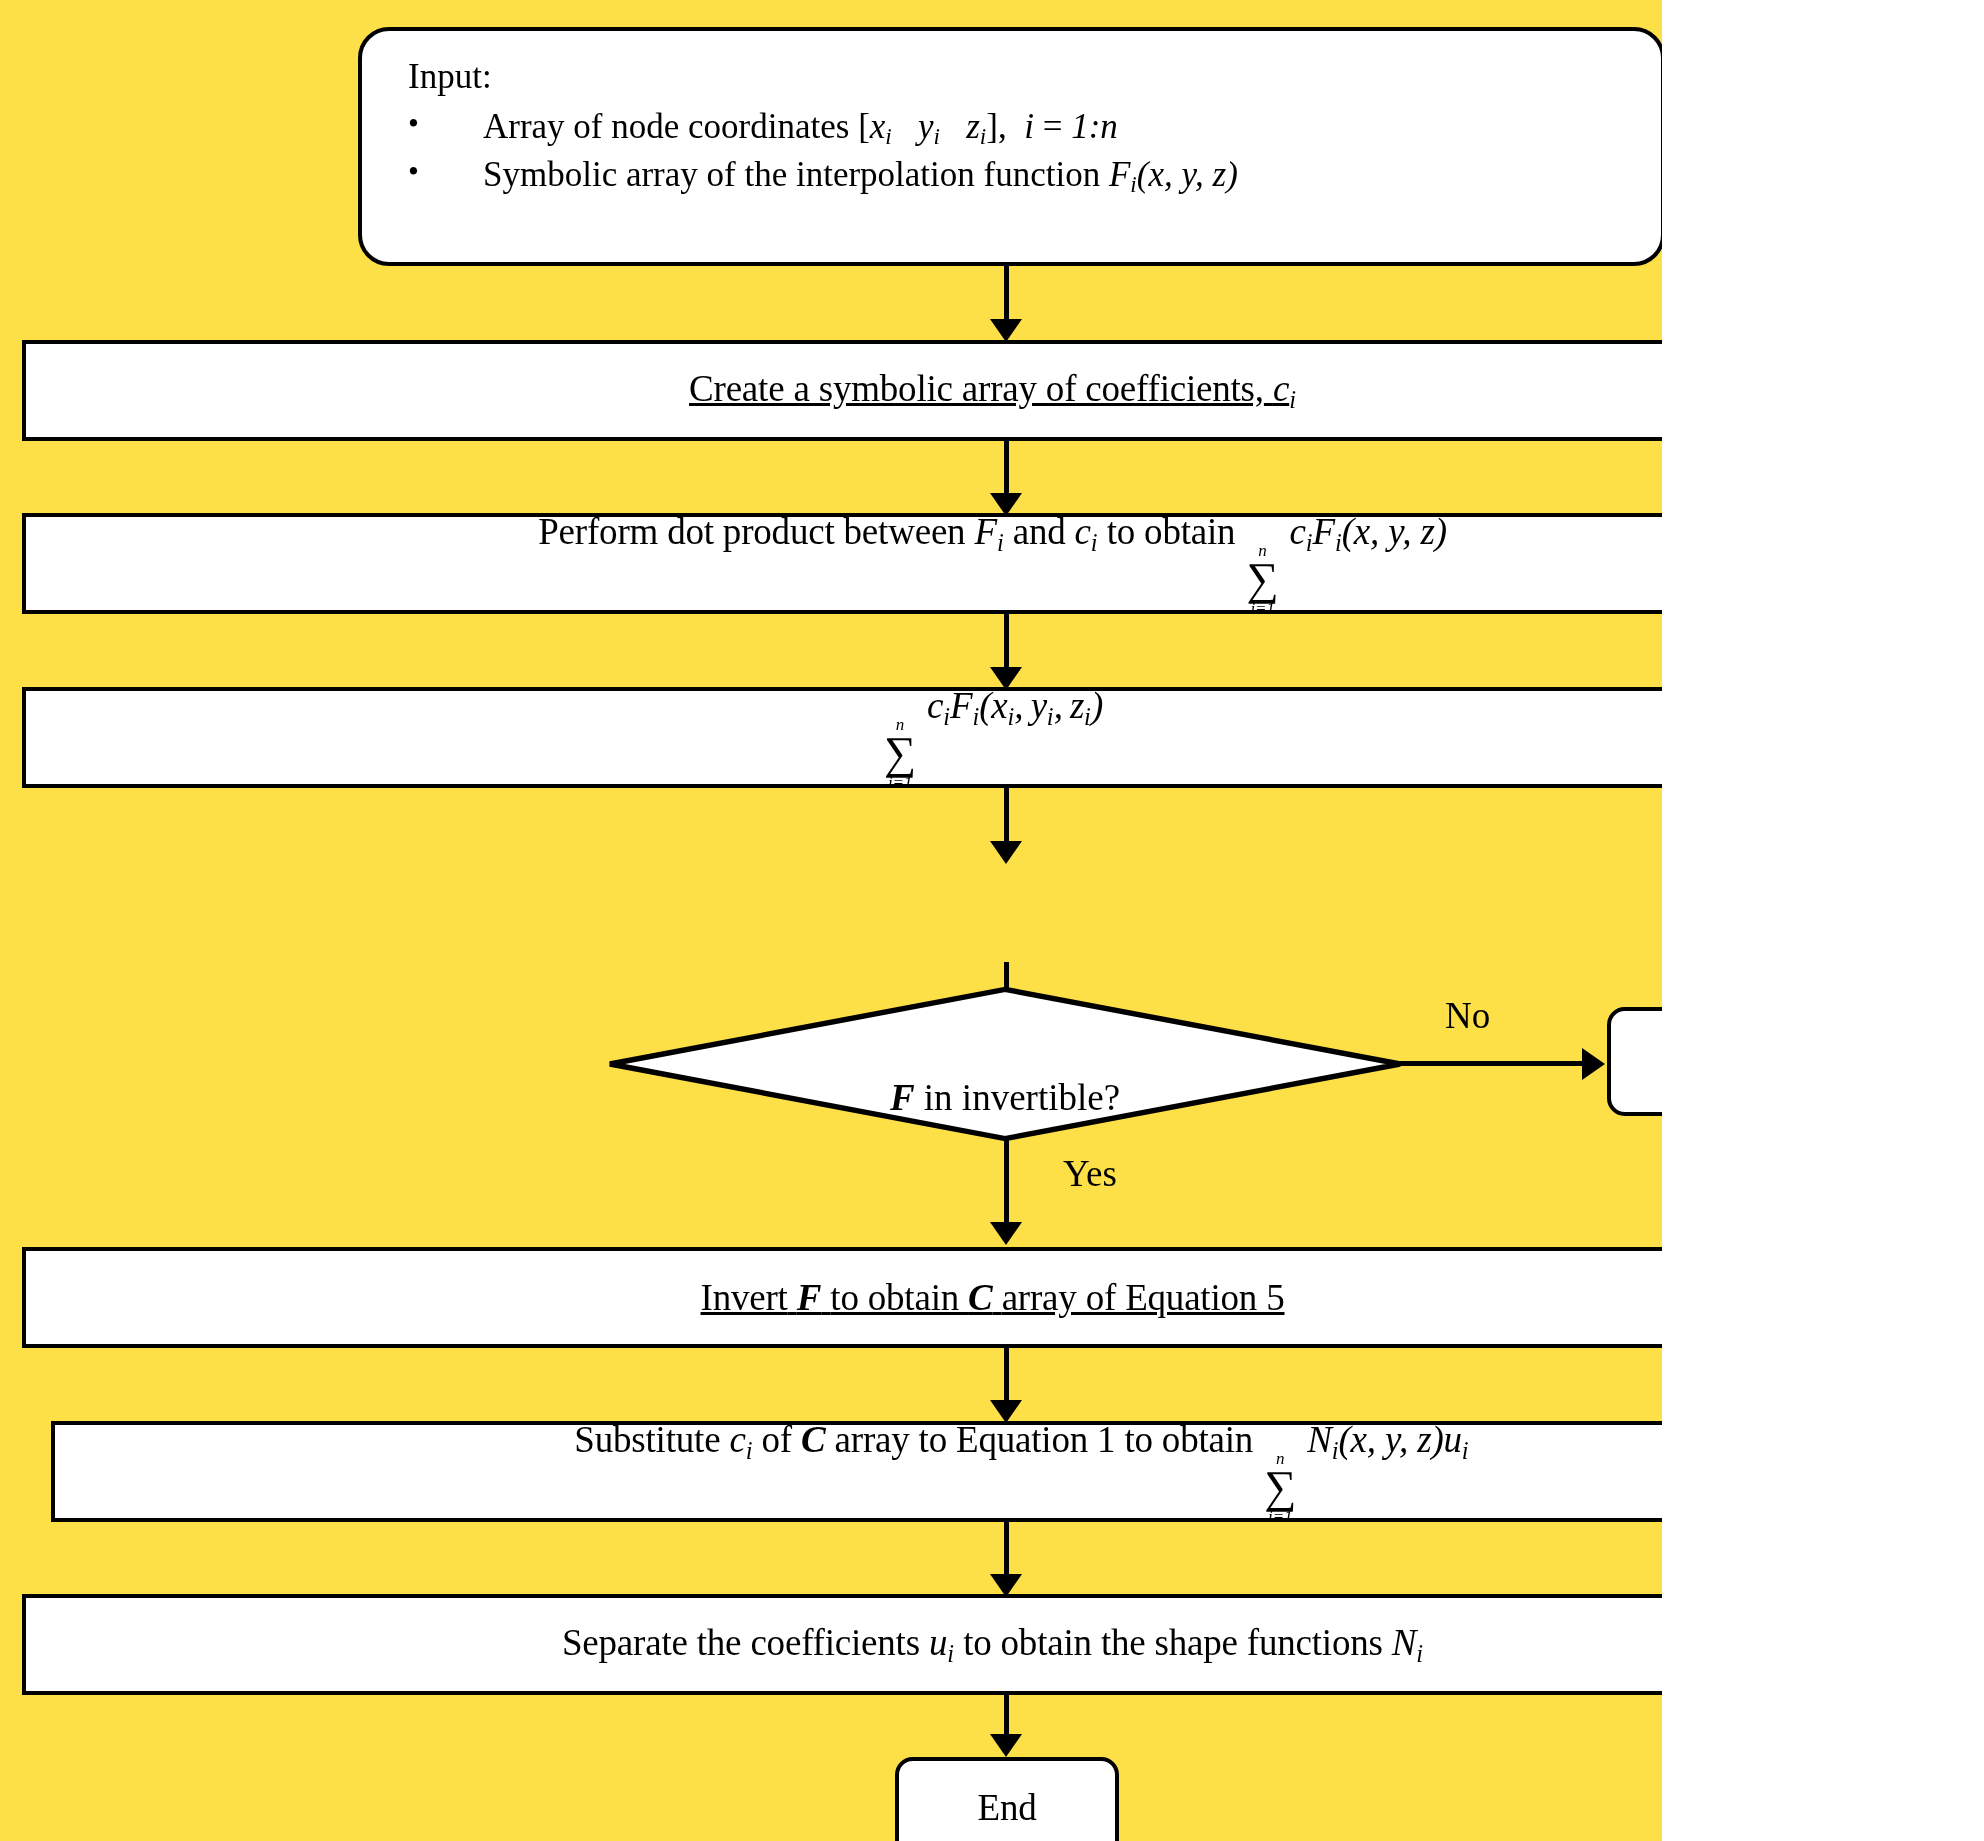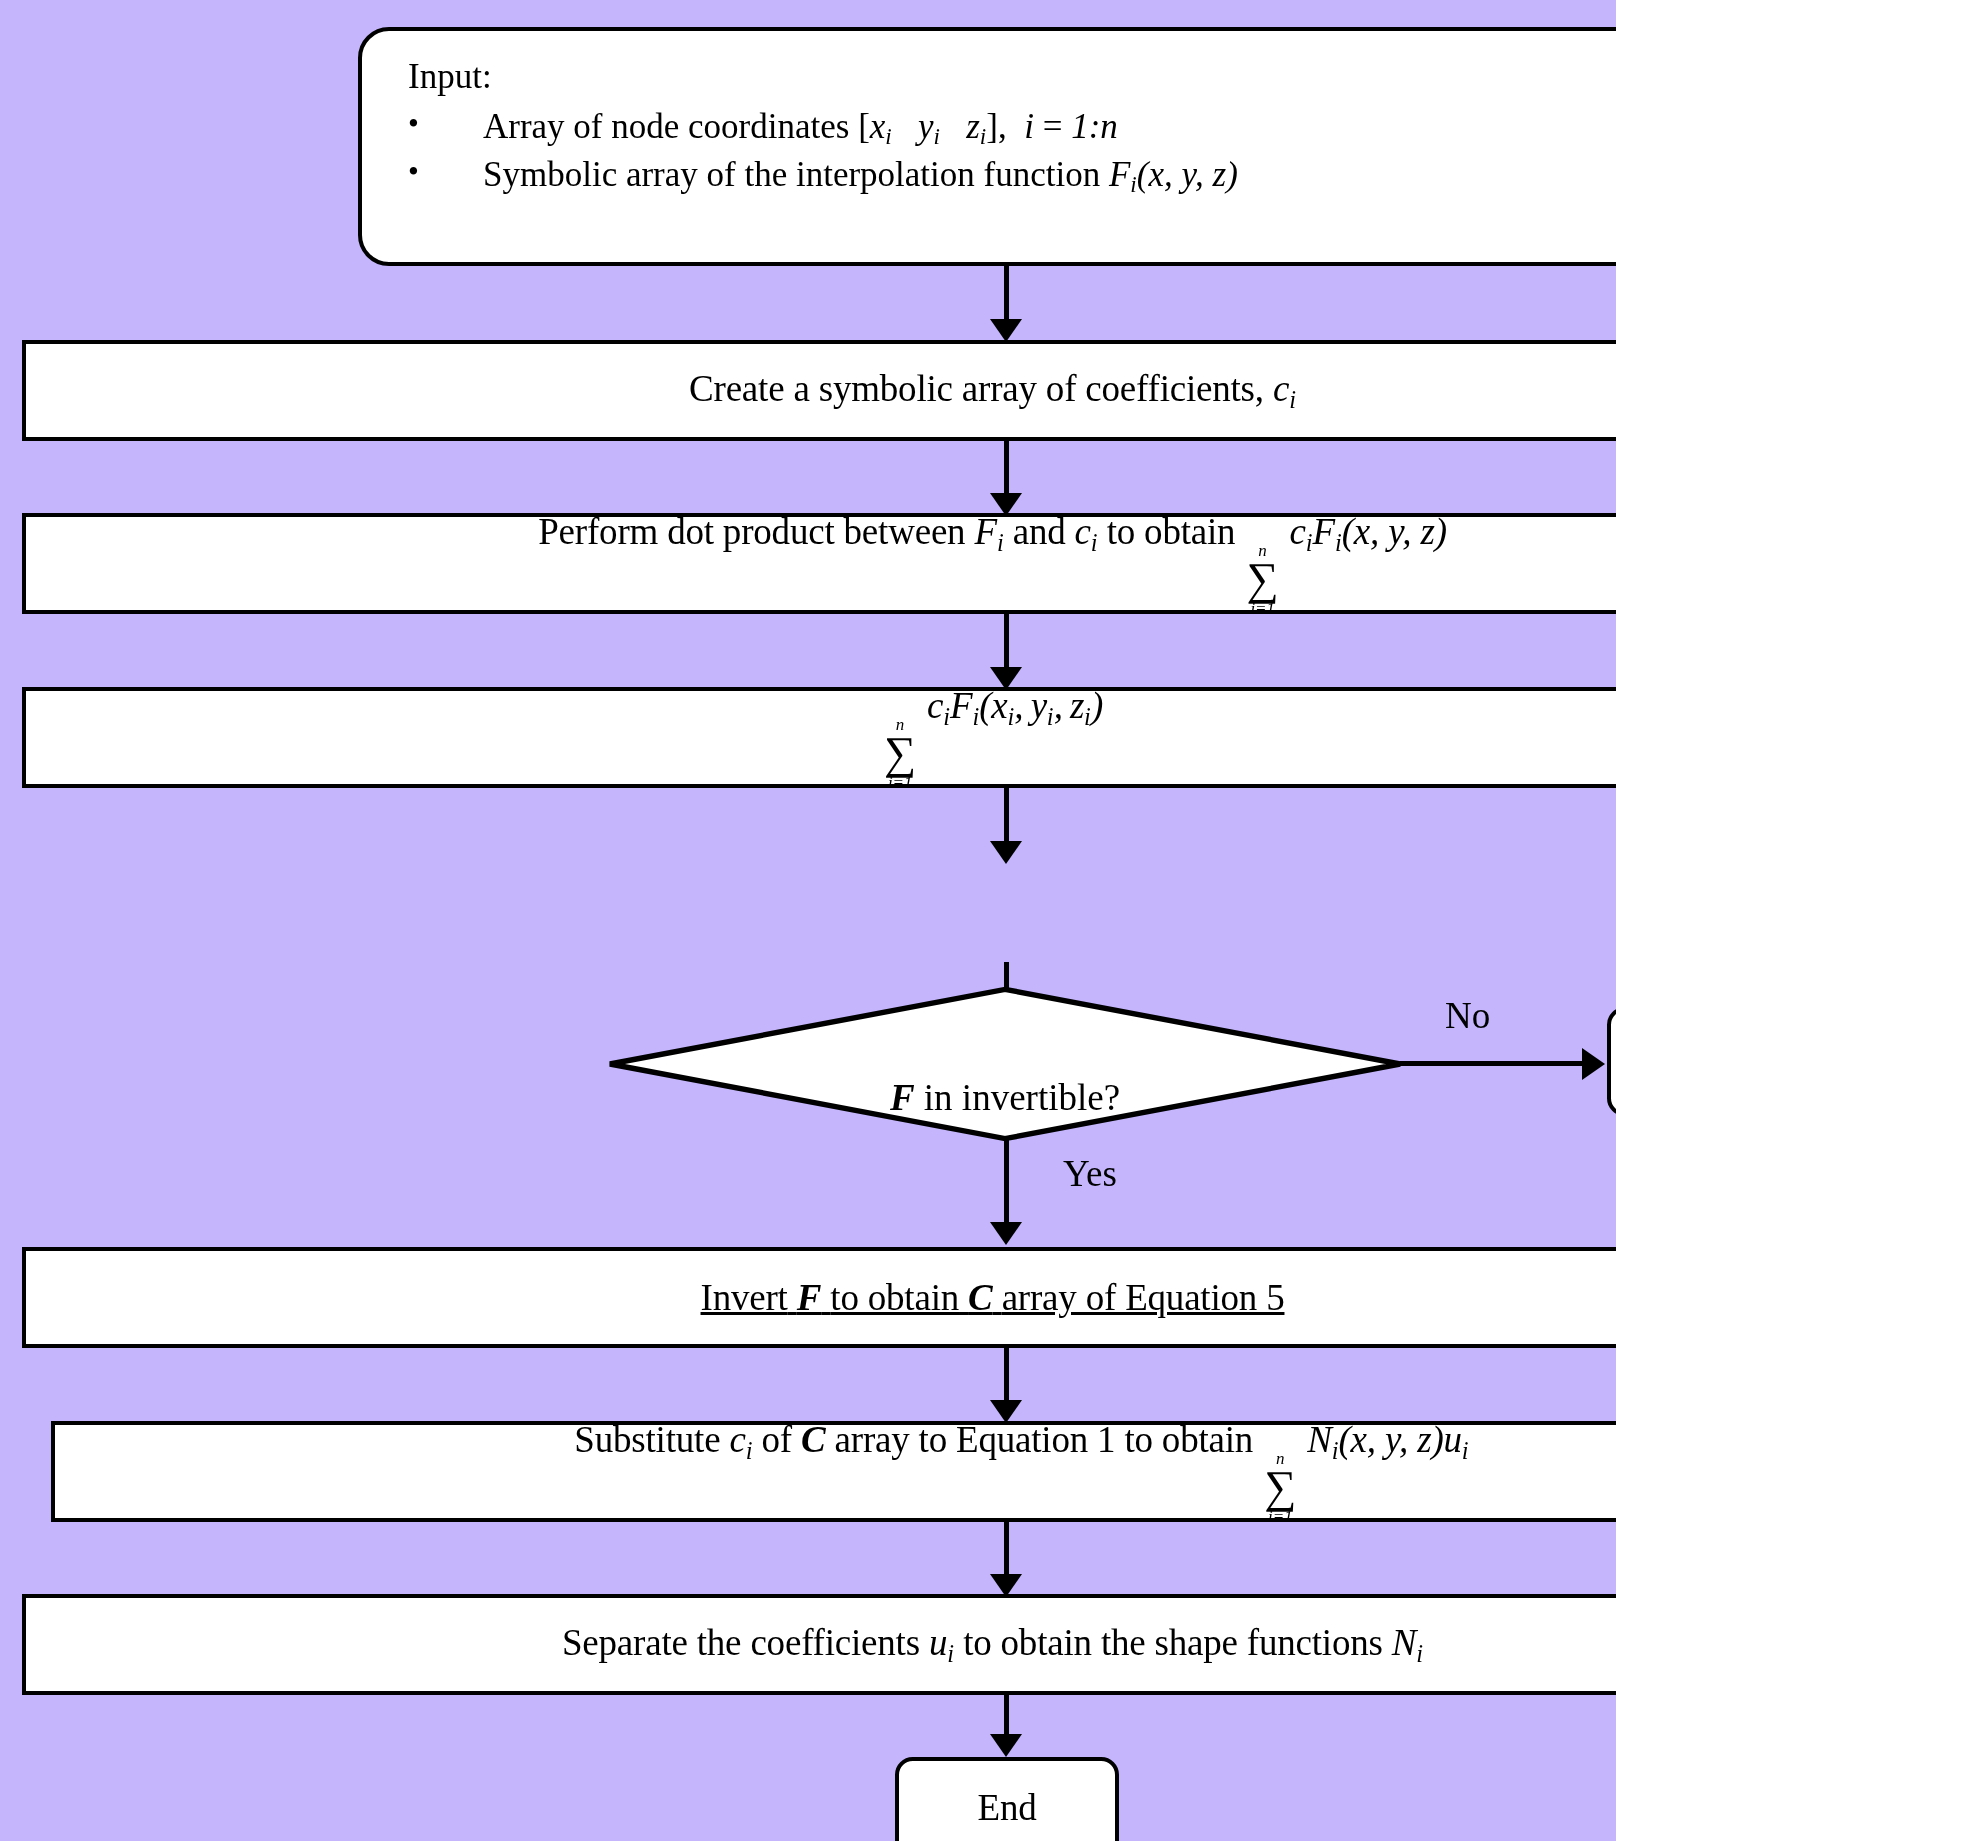--- a/index.html
+++ b/index.html
@@ -9,22 +9,23 @@
     background: #ffffff;
   }
   body {
     font-family: "Liberation Serif", "DejaVu Serif", serif;
     color: #000000;
   }
   #canvas {
     position: relative;
     width: 1616px;
     height: 1842px;
-    background: #c4b5fd;
+    background: #fde047;
     overflow: hidden;
+    padding-left: 46px;
   }
 
   
   .rect-box {
     position: absolute;
     box-sizing: border-box;
     border: 4.8px solid #000000;
     background: #ffffff;
     display: flex;
     align-items: center;
@@ -167,21 +168,21 @@
       <div class="bullet-row">
         <span class="bullet-dot">•</span>
         <span class="bullet-text"><span>Symbolic array of the interpolation function</span> <span class="mi">F</span><span class="sub">i</span><span class="mi">(x, y, z)</span></span>
       </div>
     </div>
   </div>
 
   <div class="v-line" style="left:1004px; top:266px; height:58px;"></div>
   <div class="arrow-down" style="left:990px; top:319px;"></div>
 
-  <div class="rect-box" style="left:22px; top:340px; width:1941px; height:101px;">
+  <div class="rect-box" style="left:22px; top:340px; width:1941px; height:101px;text-decoration:underline;">
     <div class="box-text"><span>Create a symbolic array of coefficients,</span> <span class="mi">c</span><span class="sub">i</span></div>
   </div>
 
   <div class="v-line" style="left:1004px; top:440px; height:58px;"></div>
   <div class="arrow-down" style="left:990px; top:493px;"></div>
 
   <div class="rect-box" style="left:22px; top:513px; width:1941px; height:101px;">
     <div class="box-text"><span>Perform dot product between</span> <span class="mi">F</span><span class="sub">i</span> <span>and</span> <span class="mi">c</span><span class="sub">i</span> <span>to obtain</span> <span class="sumwrap">
           <span class="s-top">n</span>
           <span class="s-sig">∑</span>

